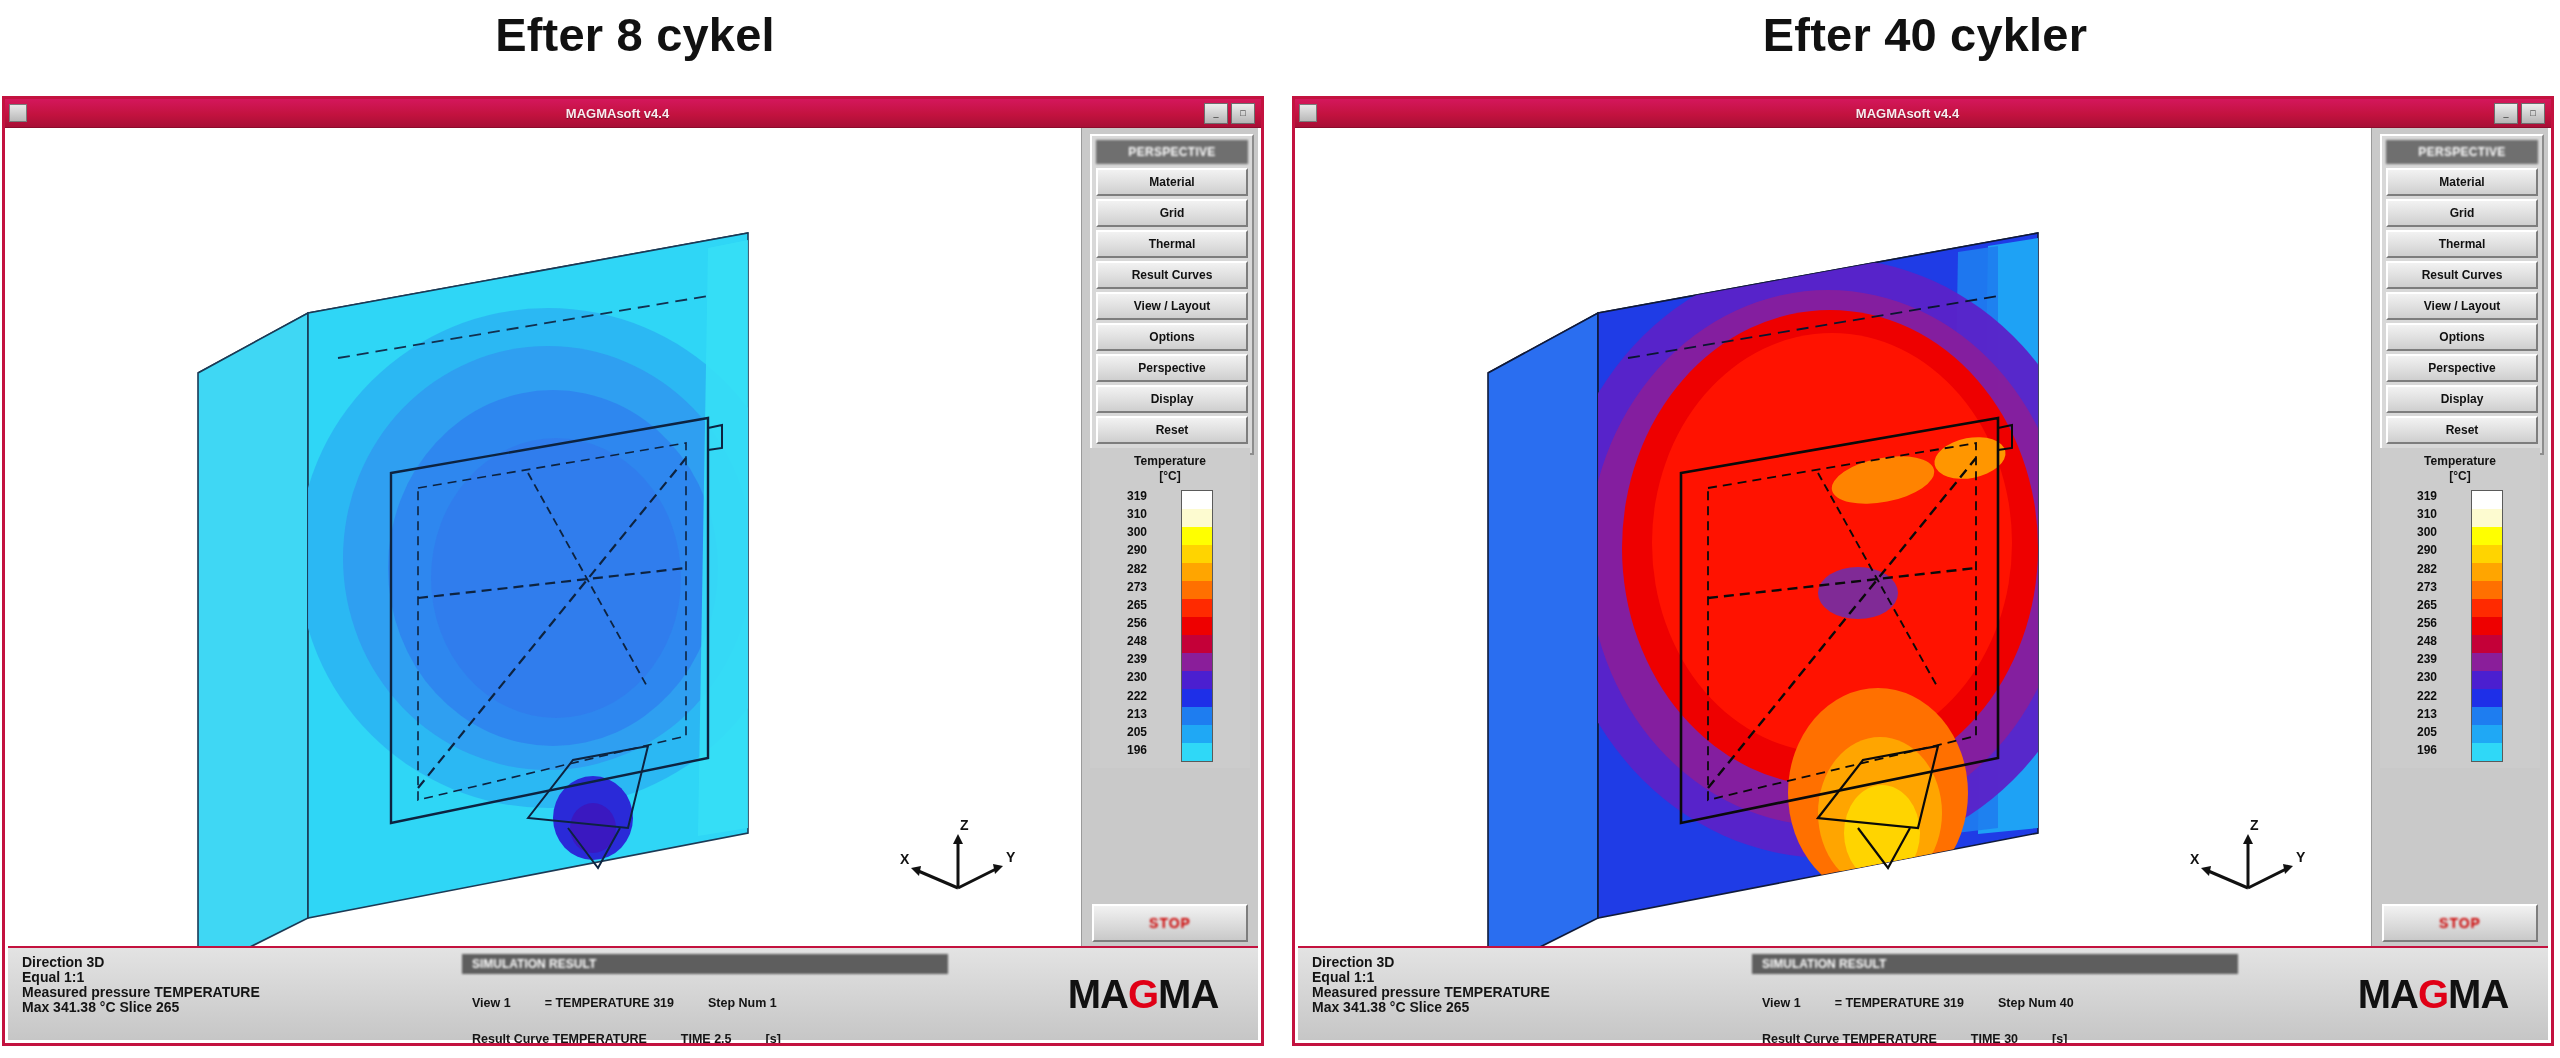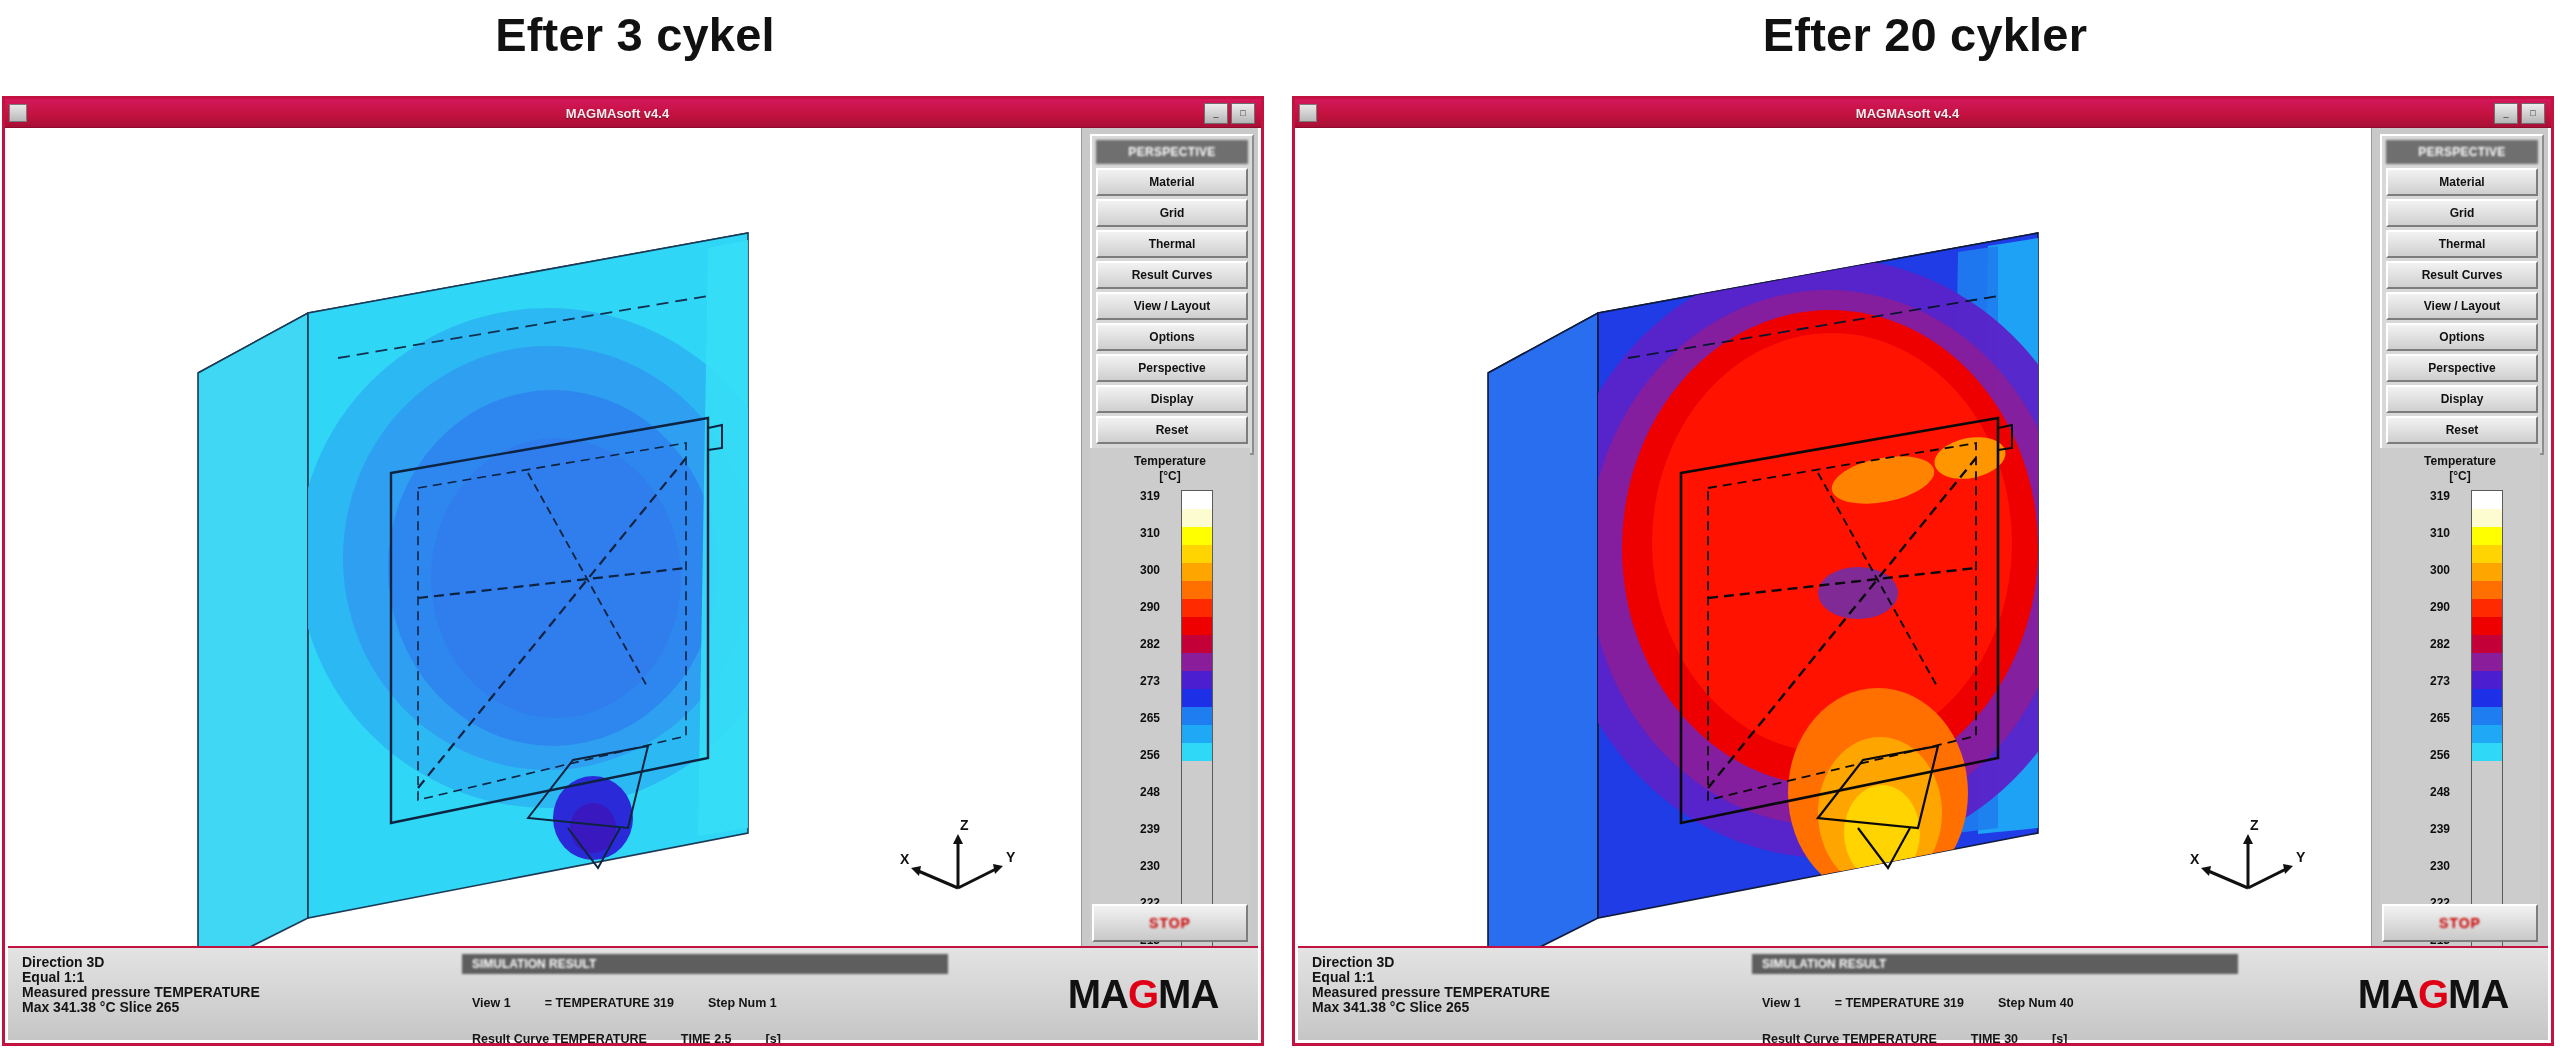--- a/index.html
+++ b/index.html
@@ -86,22 +86,22 @@
     position:absolute;left:8px;right:8px;top:320px;
     background:#cccccc;padding:6px 4px;
   }
   .legend-title{
     text-align:center;font-size:12px;font-weight:bold;color:#111;
     filter:blur(.7px);line-height:15px;
   }
   .legend-body{display:flex;justify-content:center;margin-top:6px;gap:8px;}
   .legend-labels{
     display:flex;flex-direction:column;justify-content:space-between;
-    font-size:12px;font-weight:bold;color:#0d0d0d;text-align:center;
-    filter:blur(.6px);line-height:1;width:46px;gap:19px;
+    font-size:12px;font-weight:bold;color:#0d0d0d;text-align:left;
+    filter:blur(.6px);line-height:1;width:46px;
   }
   .legend-labels span{height:18px;display:block;}
   .colorbar{width:30px;border:1px solid #5a5a5a;}
   .cbseg{width:100%;height:18px;}
 
   
   .stopwrap{
     position:absolute;left:10px;right:10px;bottom:6px;height:34px;
     background:linear-gradient(180deg,#f2f2f2,#c9c9c9);
     border:2px solid #ffffff;border-right-color:#7d7d7d;border-bottom-color:#7d7d7d;
@@ -133,22 +133,22 @@
     width:230px;display:flex;align-items:center;justify-content:center;
     font-size:40px;font-weight:bold;color:#111;letter-spacing:-1px;
   }
   .sb-logo .g{color:#e00016;}
 </style>
 </head>
 <body>
 
 <div class="stage">
 
-  <div class="caption" id="cap-left">Efter 3 cykel</div>
-  <div class="caption" id="cap-right">Efter 20 cykler</div>
+  <div class="caption" id="cap-left">Efter 8 cykel</div>
+  <div class="caption" id="cap-right">Efter 40 cykler</div>
 
   <div class="win" id="win-left">
 
     <div class="titlebar">
       <div class="tb-sysicon"></div>
       <div class="tb-title">MAGMAsoft  v4.4</div>
       <div class="tb-btns">
         <div class="tb-btn">_</div>
         <div class="tb-btn">□</div>
       </div>

